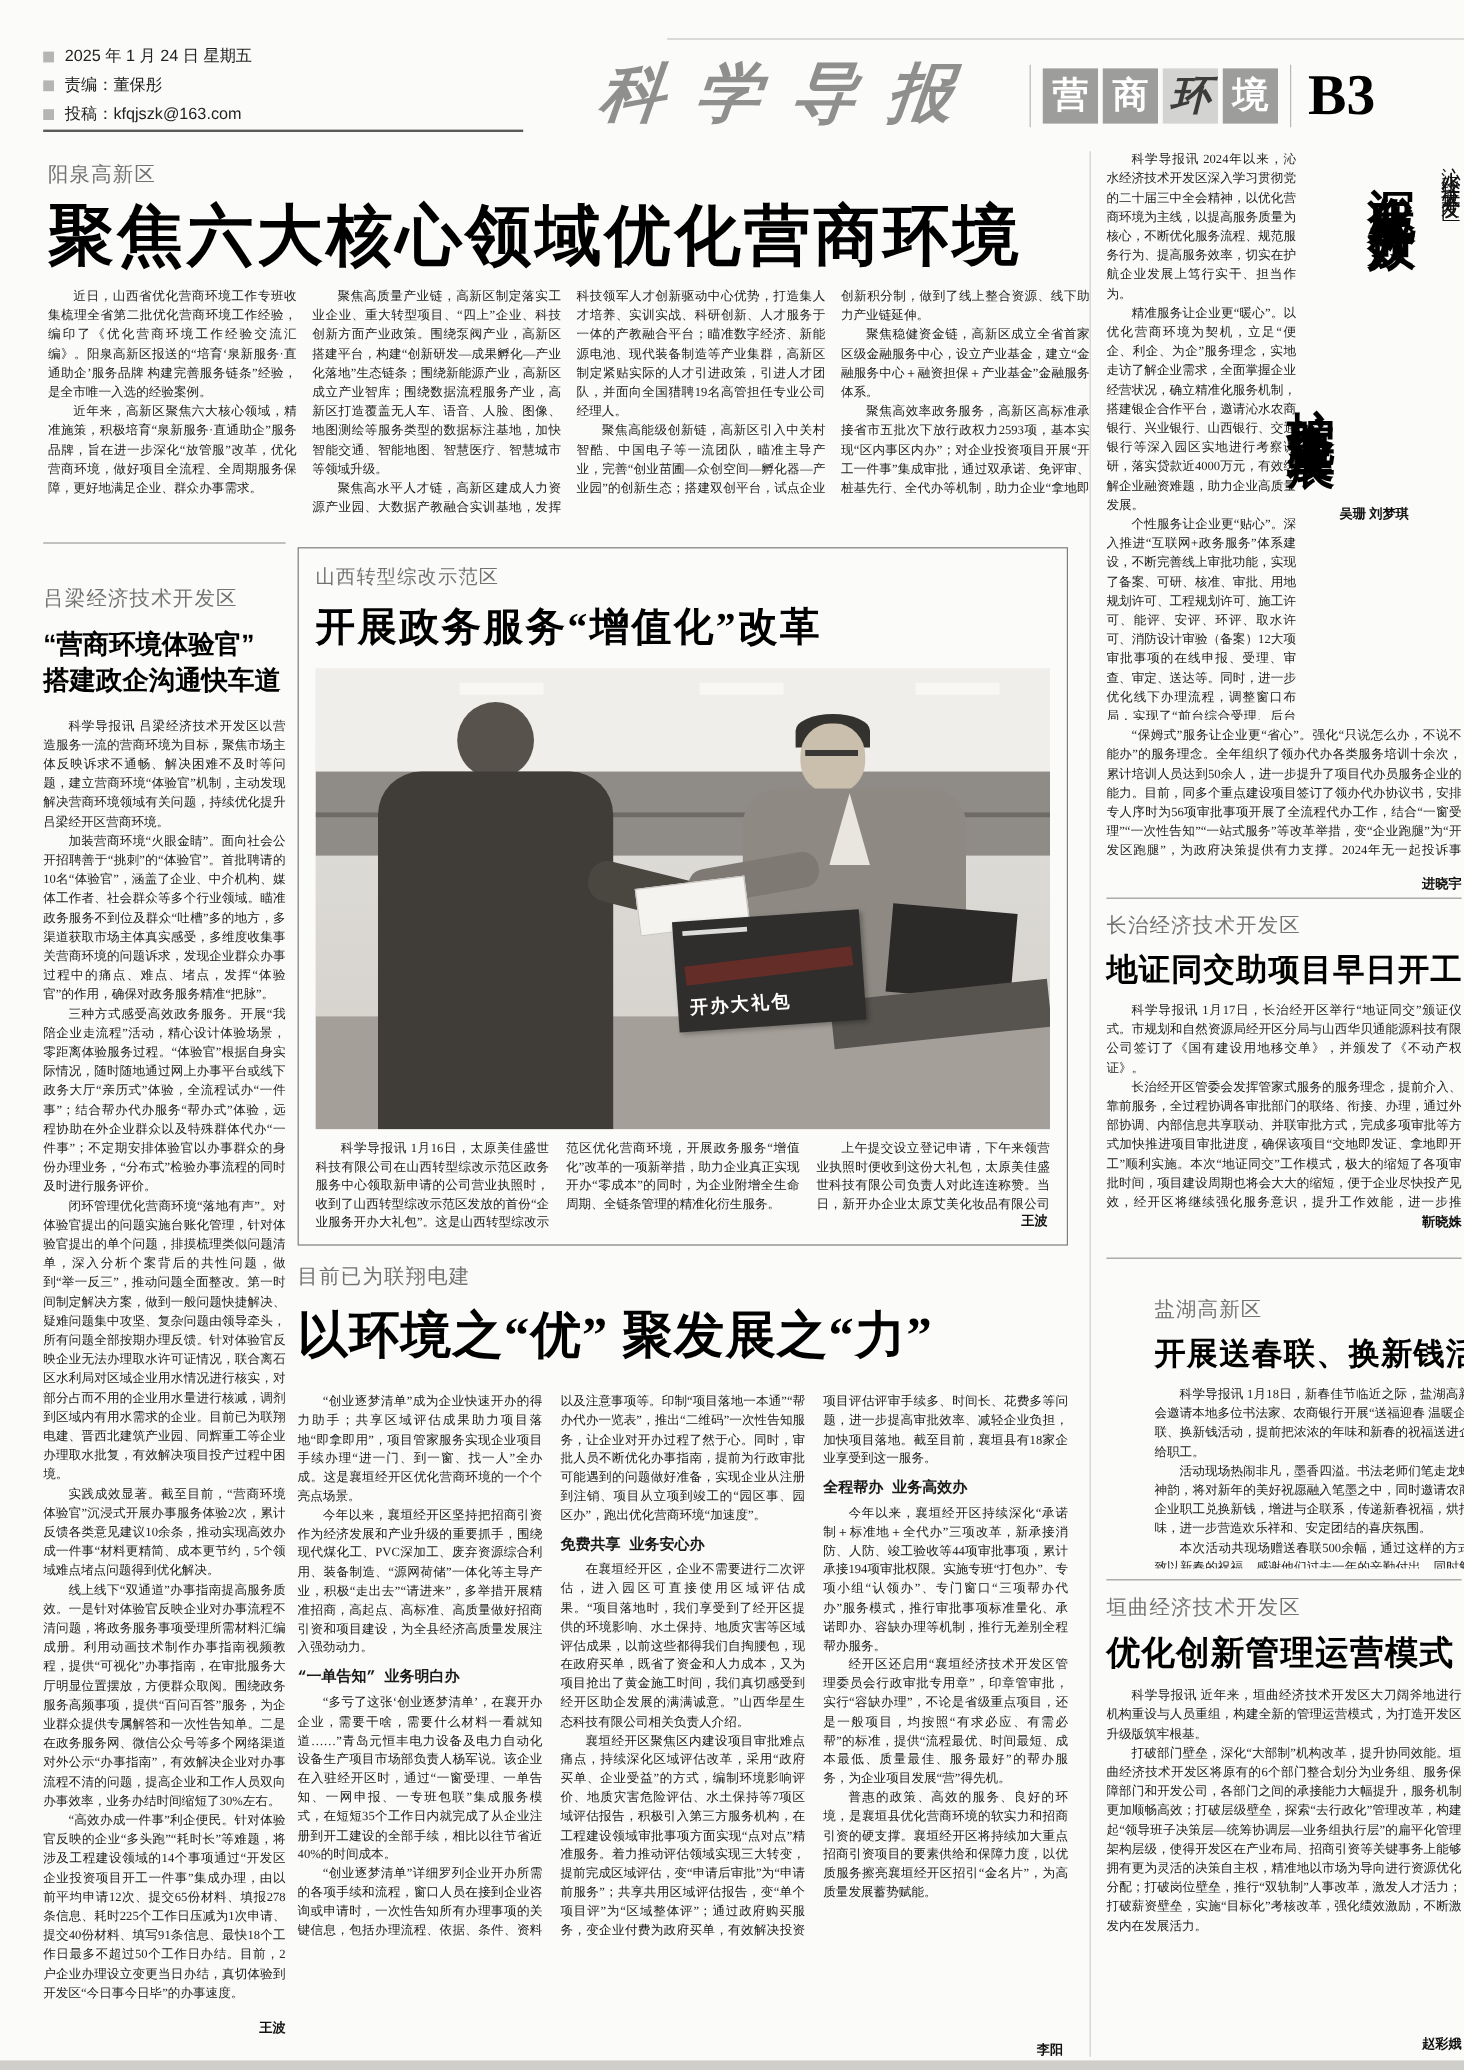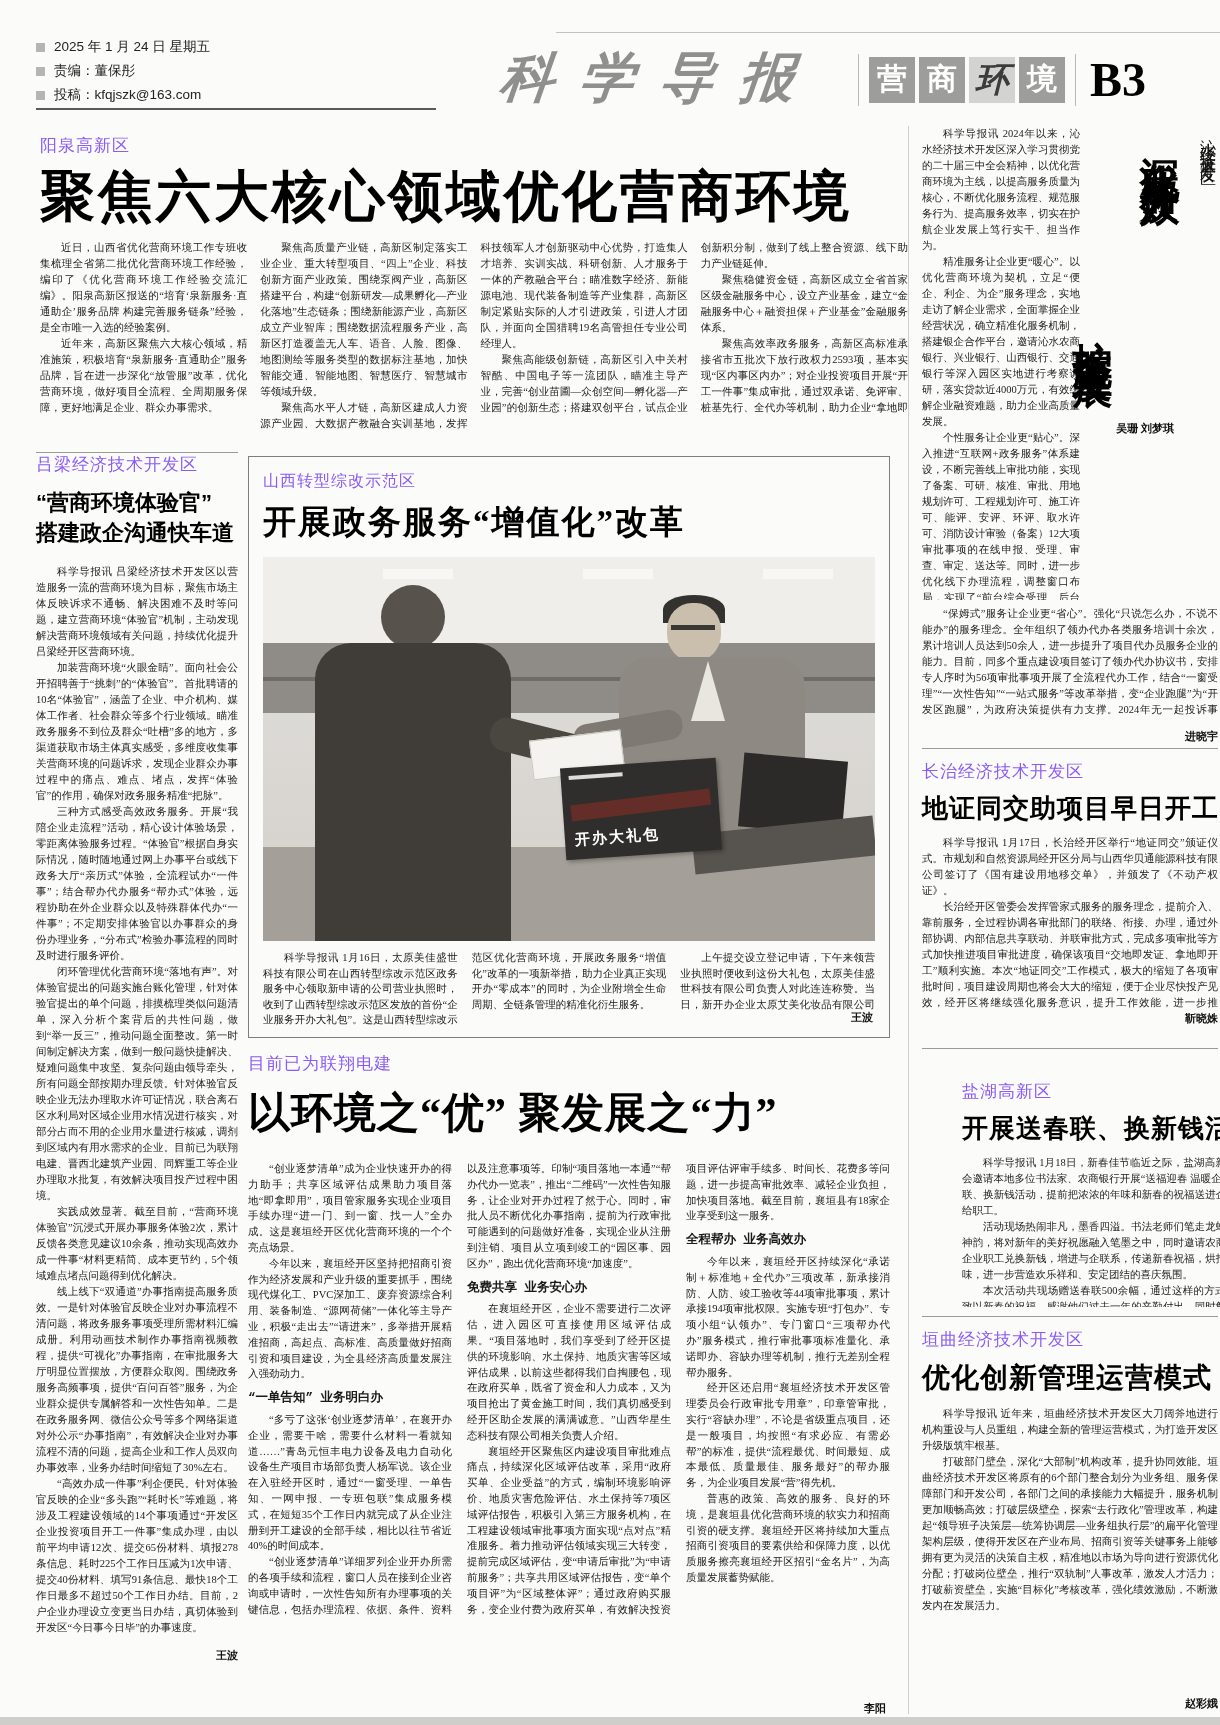--- a/index.html
+++ b/index.html
@@ -13,21 +13,21 @@
   .sq { width:9px; height:9px; background:#b5b5b3; margin-right:9px; flex:0 0 auto; }
   .hdr-left-rule { position:absolute; left:36px; top:108px; width:400px; height:2px; background:#5a5a58; }
   .masthead { position:absolute; left:500px; top:42px; width:420px; font-family:"Liberation Serif", serif; font-weight:bold; font-style:italic; font-size:54px; letter-spacing:26px; color:#8f8f8d; transform:skewX(-6deg); white-space:nowrap; }
   .section-wrap { position:absolute; left:850px; top:52px; display:flex; align-items:center; }
   .vr { width:1px; height:52px; background:#b8b8b6; margin:0 8px; }
   .sec-box { width:46px; height:46px; margin:0 2px; background:#9d9d9b; color:#fff; font-family:"Liberation Sans", sans-serif; font-weight:bold; font-size:30px; display:flex; align-items:center; justify-content:center; }
   .sec-box.script { background:#d3d3d1; color:#3c3c3a; font-family:"Liberation Serif", serif; font-style:italic; font-weight:900; font-size:34px; }
   .page-no { font-family:"Liberation Serif", serif; font-weight:900; font-size:48px; color:#000; margin-left:6px; }
 
   
-  .kicker { font-family:Liberation Mono, monospace; font-size:17px; color:#8b5cf6; letter-spacing:1px; }
+  .kicker { font-family:Liberation Mono, monospace; font-size:17px; color:#737373; letter-spacing:1px; }
   .byline { text-align:right; font-weight:bold; font-size:11px; color:#111; }
   .bodytxt { font-size:10.5px; line-height:16px; text-align:justify; color:#222; overflow:hidden; }
   .bodytxt p { text-indent:2em; }
 
   
   .yq-kicker { position:absolute; left:40px; top:134px; }
   .yq-headline { position:absolute; left:40px; top:160px; width:820px; font-family:"Liberation Sans", sans-serif; font-weight:900; font-size:55px; letter-spacing:3px; color:#000; white-space:nowrap; }
   .yq-body { position:absolute; left:40px; top:240px; width:868px; height:198px; column-count:4; column-gap:13px; }
   .yq-byline { position:absolute; right:46px; top:421px; background:#fbfbf9; padding-left:10px; }
 
@@ -48,21 +48,21 @@
   .qs-byline { margin-top:11px; }
 
   
   .side-art { position:absolute; left:922px; width:296px; }
   .side-headline { font-family:"Liberation Sans", sans-serif; font-weight:800; font-size:26px; letter-spacing:1px; color:#000; margin-top:8px; white-space:nowrap; }
   .side-body { margin-top:9px; }
 
   
   .lvliang { position:absolute; left:36px; top:452px; width:202px; height:1262px; }
   .lv-rule { width:202px; height:1px; background:#9a9a98; }
-  .lv-kicker { }
+  .lv-kicker { margin-top:34px; }
   .lv-headline { margin-top:12px; font-family:"Liberation Sans", sans-serif; font-weight:800; font-size:22px; line-height:30px; color:#000; }
   .lv-body { margin-top:16px; height:1078px; }
   .lv-byline { margin-top:6px; }
 
   
   .zg-box { position:absolute; left:248px; top:456px; width:642px; height:582px; border:1.5px solid #7e7e7c; background:#fbfbf9; padding:14px; }
   .zg-headline { margin-top:8px; font-family:"Liberation Serif", serif; font-weight:900; font-size:33px; letter-spacing:2px; color:#000; }
   .zg-photo { position:relative; margin-top:12px; width:612px; height:384px; background:linear-gradient(#edebe8 0%, #dedcd8 30%, #d2cfca 100%); overflow:hidden; }
   .zg-text { margin-top:9px; height:82px; column-count:3; column-gap:14px; font-size:10.5px; line-height:15.5px; text-align:justify; overflow:hidden; }
   .zg-text p { text-indent:2em; }

